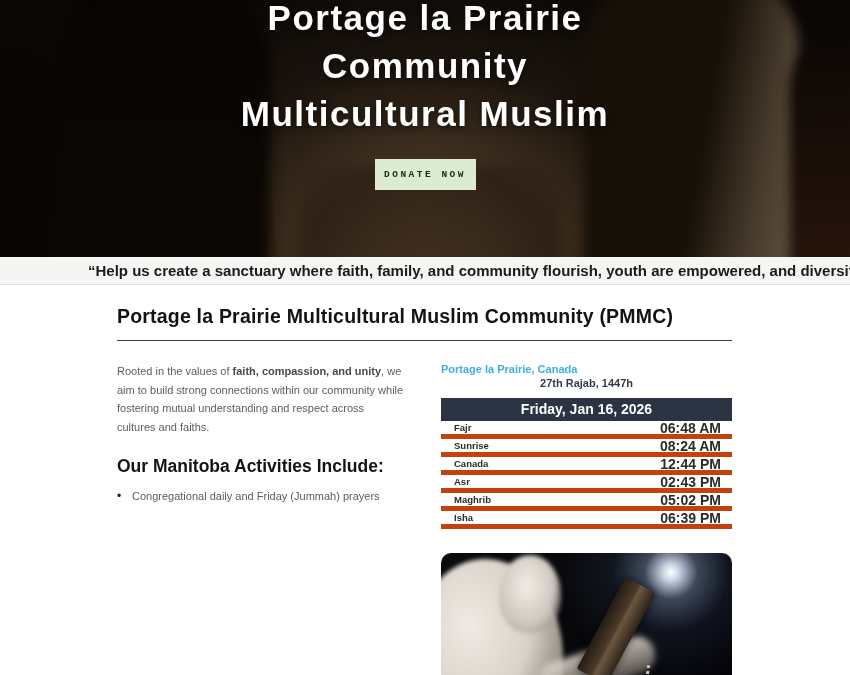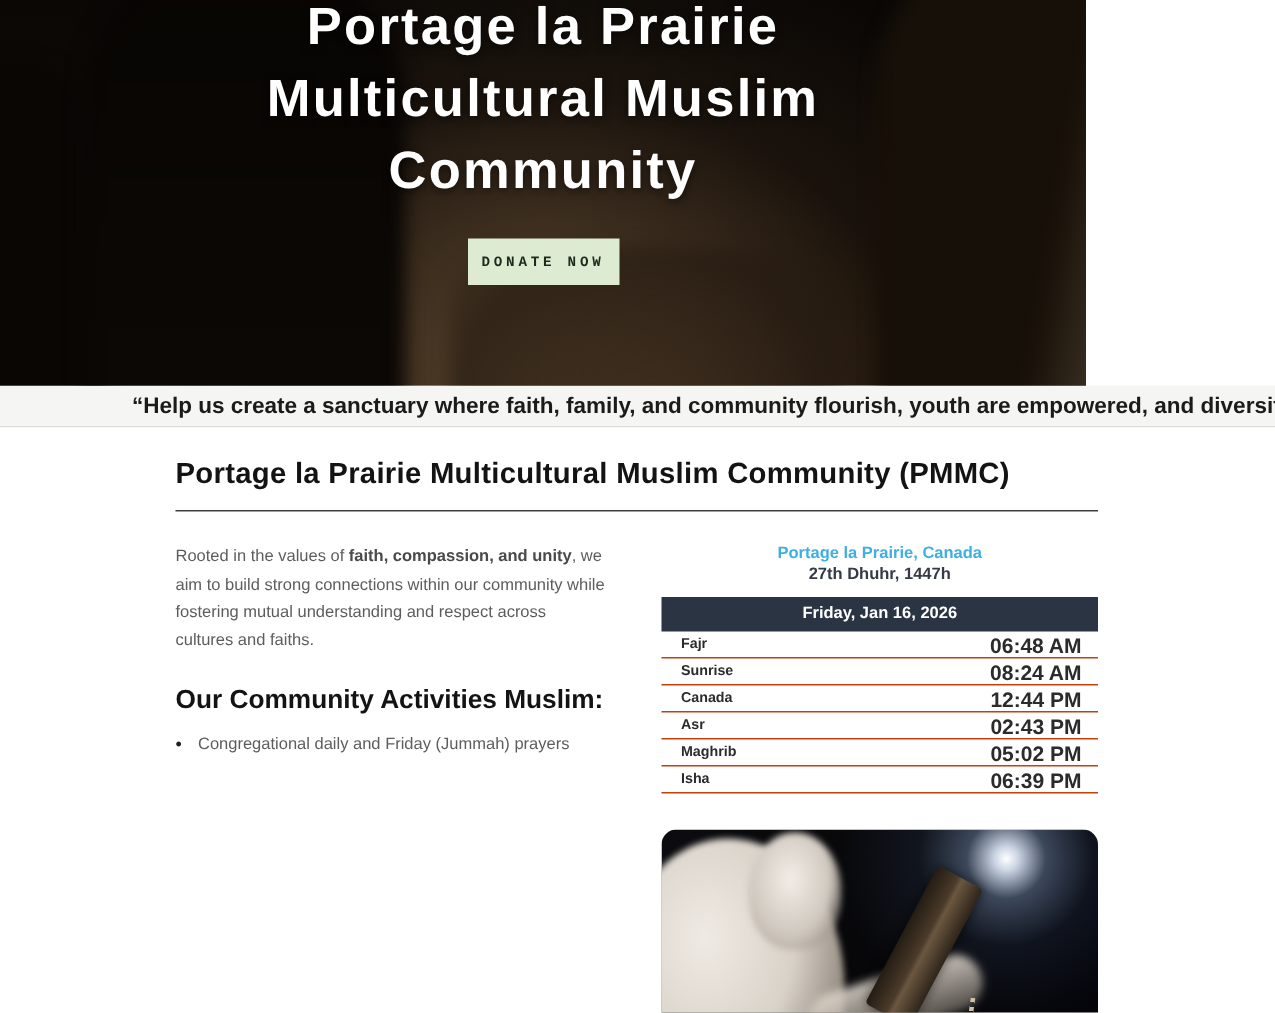--- a/index.html
+++ b/index.html
@@ -1,20 +1,20 @@
 <!DOCTYPE html>
 <html><head>
 <meta charset="utf-8">
 <style>
   * { margin:0; padding:0; box-sizing:border-box; }
   html,body { width:850px; height:675px; overflow:hidden; background:#ffffff;
     font-family:"Liberation Sans", sans-serif; }
 
   
-  .hero { position:relative; width:724px; height:257px; overflow:hidden;
+  .hero { position:relative; width:850px; height:257px; overflow:hidden;
     background:
       radial-gradient(ellipse 340px 260px at 50% 102%, rgba(130,102,70,0.55), rgba(90,68,46,0.25) 55%, transparent 75%),
       radial-gradient(ellipse 420px 300px at 50% 60%, rgba(96,74,52,0.30), transparent 70%),
       linear-gradient(180deg, #0a0705 0%, #120c07 55%, #1a1109 100%);
   }
   .hero-shape { position:absolute; filter:blur(6px); }
   .fig-left   { left:55px;  top:-30px; width:215px; height:320px; border-radius:95px 95px 0 0;
                 background:linear-gradient(180deg,#070503,#0c0805); }
   .fig-farleft{ left:-60px; top:40px;  width:130px; height:260px; border-radius:70px 70px 0 0;
                 background:#0a0604; }
@@ -48,26 +48,26 @@
 
   .col-left p { font-size:11px; line-height:18.5px; color:#5d5d5d; margin-bottom:14px; }
   .col-left p b { color:#4a4a4a; }
   .activities-title { font-size:17.5px; font-weight:bold; color:#131313; margin:20px 0 10px 0; }
   .activities { list-style:none; }
   .activities li { position:relative; padding-left:15px; font-size:11px; line-height:18px;
     color:#5d5d5d; margin-bottom:5px; }
   .activities li::before { content:"•"; position:absolute; left:0; top:0; color:#222; font-size:12px; }
 
   
-  .pw-location { text-align:center; font-size:11px; font-weight:bold; color:#3fafe3; line-height:14px; }
+  .pw-location { font-size:11px; font-weight:bold; color:#3fafe3; line-height:14px; }
   .pw-hijri    { text-align:center; font-size:11px; font-weight:bold; color:#343a46; line-height:14px; }
   .pw-datebar  { margin-top:8px; height:23px; background:#2a3442; color:#ffffff;
-    font-size:11px; font-weight:bold; text-align:center; line-height:23px; }
+    font-size:14px; font-weight:bold; text-align:center; line-height:23px; }
   .pw-row { display:flex; justify-content:space-between; align-items:center; height:18px;
-    padding:0 11px 0 13px; border-bottom:1px solid #c2410c; }
+    padding:0 11px 0 13px; border-bottom:5px solid #c2410c; }
   .pw-row .pname { font-size:9.5px; font-weight:bold; color:#2b2b2b; }
   .pw-row .ptime { font-size:14px; font-weight:bold; color:#2b2b2b; }
 
   
   .photo { position:relative; margin-top:24px; width:291px; height:150px; border-radius:10px;
     overflow:hidden;
     background:
       radial-gradient(circle at 79% 13%, #ffffff 0%, rgba(225,235,252,0.9) 3%, rgba(150,180,225,0.38) 10%, rgba(70,95,140,0.16) 22%, transparent 42%),
       linear-gradient(115deg, #0c0c10 0%, #060608 60%, #04040a 100%); }
   .photo-person { position:absolute; left:-28px; top:6px; width:150px; height:190px;
@@ -95,51 +95,51 @@
 
 <div class="hero">
   <div class="hero-shape fig-farleft"></div>
   <div class="hero-shape fig-left"></div>
   <div class="hero-shape fig-crowd"></div>
   <div class="hero-shape fig-right"></div>
   <div class="hero-shape fig-farright"></div>
 
   <h1 class="hero-title">
     <div>Portage la Prairie</div>
+    <div>Community</div>
     <div>Multicultural Muslim</div>
-    <div>Community</div>
   </h1>
   <button class="donate-btn">DONATE NOW</button>
 </div>
 
 <div class="ticker">
   <span>“Help us create a sanctuary where faith, family, and community flourish, youth are empowered, and diversity is celebrated</span>
 </div>
 
 <div class="content">
   <h2 class="section-title">Portage la Prairie Multicultural Muslim Community (PMMC)</h2>
   <hr class="divider">
 
   <div class="cols">
 
     <div class="col-left">
       <p><span>Rooted in the values of </span><b>faith, compassion, and unity</b><span>, we aim to build strong connections within our community while fostering mutual understanding and respect across cultures and faiths.</span></p>
 
-      <h3 class="activities-title">Our Community Activities Muslim:</h3>
+      <h3 class="activities-title">Our Manitoba Activities Include:</h3>
       <ul class="activities">
         <li>Congregational daily and Friday (Jummah) prayers</li>
 
       </ul>
 
     </div>
 
     <div class="col-right">
       <div>
         <div class="pw-location">Portage la Prairie, Canada</div>
-        <div class="pw-hijri">27th Dhuhr, 1447h</div>
+        <div class="pw-hijri">27th Rajab, 1447h</div>
         <div class="pw-datebar">Friday, Jan 16, 2026</div>
 
         <div class="pw-row">
           <span class="pname">Fajr</span>
           <span class="ptime">06:48 AM</span>
         </div>
         <div class="pw-row">
           <span class="pname">Sunrise</span>
           <span class="ptime">08:24 AM</span>
         </div>

